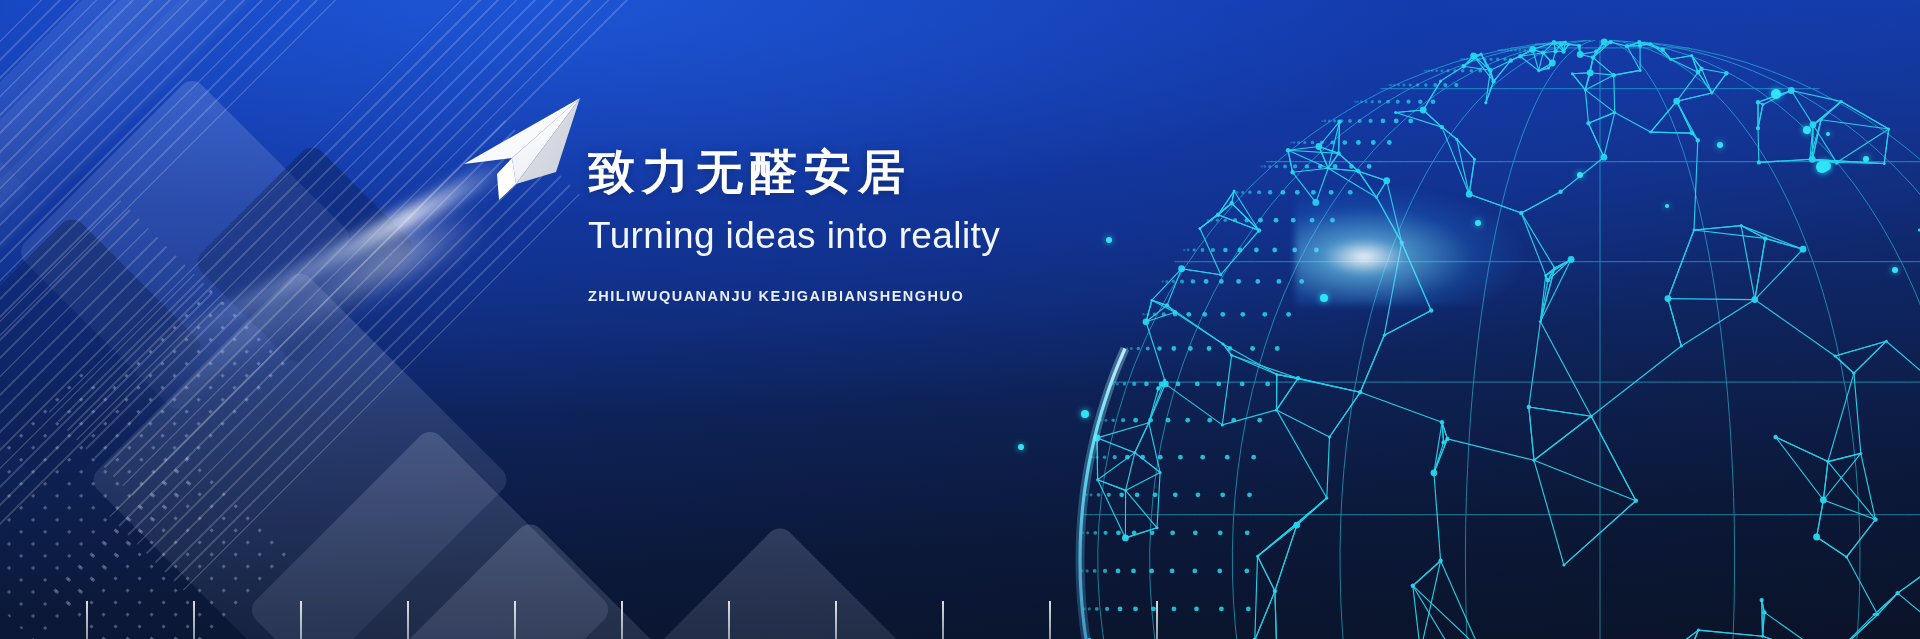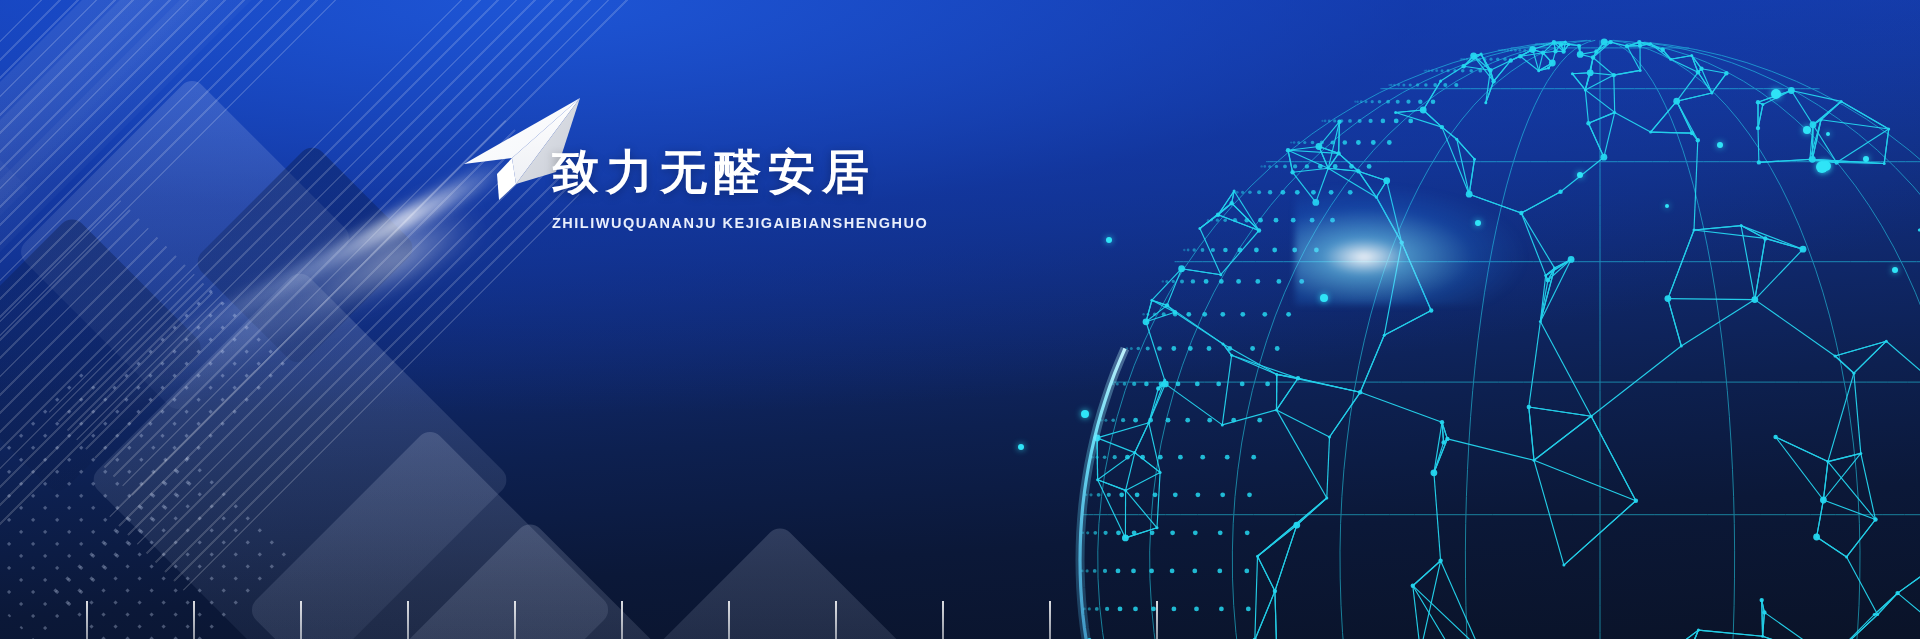--- a/index.html
+++ b/index.html
@@ -66,21 +66,21 @@
     position:absolute;
     transform-origin:center;
     background:linear-gradient(90deg, rgba(255,255,255,0) 0%, rgba(190,210,255,0.22) 55%, rgba(255,255,255,0.55) 80%, rgba(255,255,255,0) 100%);
     filter:blur(14px);
   }
 
   
   #plane{ position:absolute; left:452px; top:96px; width:130px; height:120px; }
 
   
-  #copy{ position:absolute; left:552px; top:148px; width:700px; }
+  #copy{ position:absolute; left:588px; top:148px; width:700px; }
   #h1{
     font-size:47px;
     font-weight:700;
     color:#ffffff;
     letter-spacing:7px;
     line-height:1;
     text-shadow:0 2px 10px rgba(0,0,0,0.28);
   }
   #tagline{
     margin-top:20px;
@@ -93,21 +93,21 @@
   #h2{
     margin-top:16px;
     font-size:43px;
     font-weight:700;
     color:#ffffff;
     letter-spacing:6px;
     line-height:1;
     text-shadow:0 2px 10px rgba(0,0,0,0.28);
   }
   #pinyin{
-    margin-top:20px;
+    margin-top:32px;
     font-size:14.5px;
     font-weight:600;
     color:#e8eefc;
     letter-spacing:1.5px;
   }
 
   
   #globe-wrap{
     position:absolute;
     right:0; top:0;
@@ -189,20 +189,21 @@
       </defs>
       <polygon points="128,2 12,68 60,62" fill="url(#pgA)"></polygon>
       <polygon points="128,2 60,62 64,88" fill="url(#pgC)"></polygon>
       <polygon points="128,2 64,88 104,76" fill="url(#pgB)"></polygon>
       <polygon points="60,62 64,88 47,104 45,78" fill="#ffffff"></polygon>
     </svg>
   </div>
 
   <div id="copy">
     <div id="h1">致力无醛安居</div>
+    <div id="tagline">Turning ideas into reality</div>
     <div id="pinyin">ZHILIWUQUANANJU KEJIGAIBIANSHENGHUO</div>
   </div>
 
   <div id="globe-wrap">
     <svg id="globe-svg" width="880" height="639" viewBox="0 0 880 639">
         <g stroke="#25d7f0" fill="none" stroke-width="1" opacity="0.55">
           <path d="M48.6 650.3 L50.7 650.3 L54.2 650.3 L59.1 650.3 L65.3 650.3 L73.0 650.3 L81.9 650.3 L92.2 650.3 L103.7 650.3 L116.5 650.3 L130.5 650.3 L145.7 650.3 L162.0 650.3 L179.4 650.3 L197.9 650.3 L217.3 650.3 L237.7 650.3 L259.0 650.3 L281.1 650.3 L303.9 650.3 L327.5 650.3 L351.7 650.3 L376.5 650.3 L401.8 650.3 L427.5 650.3 L453.5 650.3 L479.9 650.3 L506.5 650.3 L533.2 650.3 L560.0 650.3 L586.8 650.3 L613.5 650.3 L640.1 650.3 L666.5 650.3 L692.5 650.3 L718.2 650.3 L743.5 650.3 L768.3 650.3 L792.5 650.3 L816.1 650.3 L838.9 650.3 L861.0 650.3 L882.3 650.3 L902.7 650.3 L922.1 650.3 L940.6 650.3 L958.0 650.3 L974.3 650.3 L989.5 650.3 L1003.5 650.3 L1016.3 650.3 L1027.8 650.3 L1038.1 650.3 L1047.0 650.3 L1054.7 650.3 L1060.9 650.3 L1065.8 650.3 L1069.3 650.3 L1071.4 650.3 "></path>
           <path d="M42.7 514.7 L44.8 514.7 L48.4 514.7 L53.3 514.7 L59.6 514.7 L67.3 514.7 L76.4 514.7 L86.8 514.7 L98.4 514.7 L111.4 514.7 L125.6 514.7 L140.9 514.7 L157.4 514.7 L175.0 514.7 L193.7 514.7 L213.4 514.7 L234.0 514.7 L255.5 514.7 L277.9 514.7 L301.0 514.7 L324.8 514.7 L349.3 514.7 L374.4 514.7 L399.9 514.7 L425.9 514.7 L452.3 514.7 L479.0 514.7 L505.9 514.7 L532.9 514.7 L560.0 514.7 L587.1 514.7 L614.1 514.7 L641.0 514.7 L667.7 514.7 L694.1 514.7 L720.1 514.7 L745.6 514.7 L770.7 514.7 L795.2 514.7 L819.0 514.7 L842.1 514.7 L864.5 514.7 L886.0 514.7 L906.6 514.7 L926.3 514.7 L945.0 514.7 L962.6 514.7 L979.1 514.7 L994.4 514.7 L1008.6 514.7 L1021.6 514.7 L1033.2 514.7 L1043.6 514.7 L1052.7 514.7 L1060.4 514.7 L1066.7 514.7 L1071.6 514.7 L1075.2 514.7 L1077.3 514.7 "></path>
           <path d="M72.0 382.1 L74.0 382.1 L77.4 382.1 L82.0 382.1 L88.0 382.1 L95.3 382.1 L103.8 382.1 L113.6 382.1 L124.6 382.1 L136.8 382.1 L150.2 382.1 L164.7 382.1 L180.3 382.1 L196.9 382.1 L214.5 382.1 L233.0 382.1 L252.5 382.1 L272.8 382.1 L293.9 382.1 L315.7 382.1 L338.2 382.1 L361.3 382.1 L384.9 382.1 L409.0 382.1 L433.5 382.1 L458.4 382.1 L483.6 382.1 L508.9 382.1 L534.4 382.1 L560.0 382.1 L585.6 382.1 L611.1 382.1 L636.4 382.1 L661.6 382.1 L686.5 382.1 L711.0 382.1 L735.1 382.1 L758.7 382.1 L781.8 382.1 L804.3 382.1 L826.1 382.1 L847.2 382.1 L867.5 382.1 L887.0 382.1 L905.5 382.1 L923.1 382.1 L939.7 382.1 L955.3 382.1 L969.8 382.1 L983.2 382.1 L995.4 382.1 L1006.4 382.1 L1016.2 382.1 L1024.7 382.1 L1032.0 382.1 L1038.0 382.1 L1042.6 382.1 L1046.0 382.1 L1048.0 382.1 "></path>
           <path d="M134.6 261.7 L136.4 261.7 L139.3 261.7 L143.3 261.7 L148.6 261.7 L154.9 261.7 L162.3 261.7 L170.9 261.7 L180.5 261.7 L191.1 261.7 L202.8 261.7 L215.4 261.7 L229.0 261.7 L243.5 261.7 L258.8 261.7 L275.0 261.7 L291.9 261.7 L309.6 261.7 L328.0 261.7 L347.0 261.7 L366.6 261.7 L386.7 261.7 L407.3 261.7 L428.4 261.7 L449.8 261.7 L471.4 261.7 L493.4 261.7 L515.5 261.7 L537.7 261.7 L560.0 261.7 L582.3 261.7 L604.5 261.7 L626.6 261.7 L648.6 261.7 L670.2 261.7 L691.6 261.7 L712.7 261.7 L733.3 261.7 L753.4 261.7 L773.0 261.7 L792.0 261.7 L810.4 261.7 L828.1 261.7 L845.0 261.7 L861.2 261.7 L876.5 261.7 L891.0 261.7 L904.6 261.7 L917.2 261.7 L928.9 261.7 L939.5 261.7 L949.1 261.7 L957.7 261.7 L965.1 261.7 L971.4 261.7 L976.7 261.7 L980.7 261.7 L983.6 261.7 L985.4 261.7 "></path>

